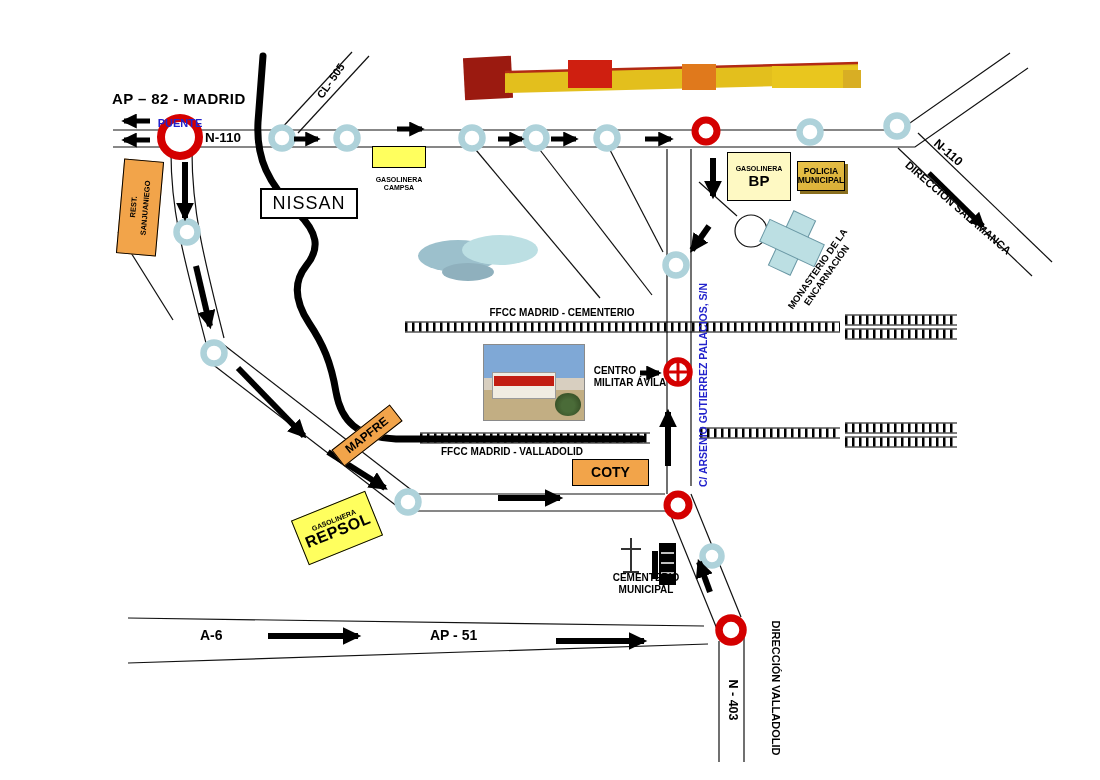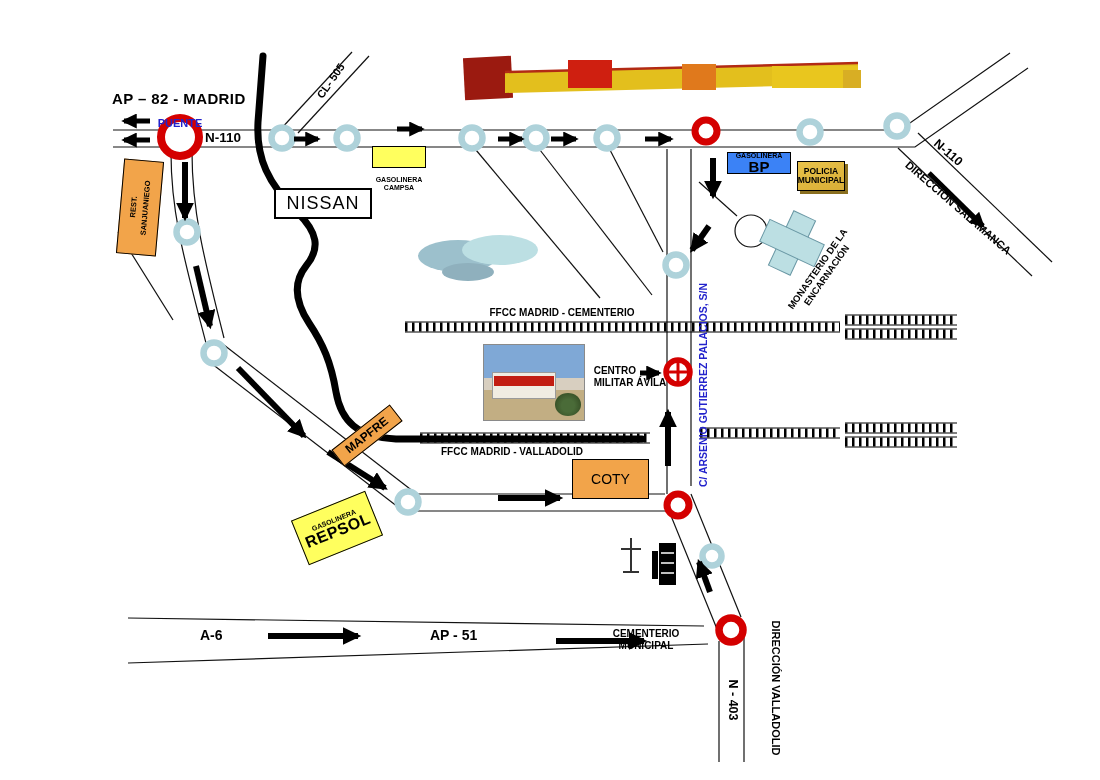--- a/index.html
+++ b/index.html
@@ -15,34 +15,34 @@
   #puente{left:180px;top:123px;font-size:11px;color:#2222CC;transform:translate(-50%,-50%)}
   #cl505{left:331px;top:81px;font-size:11px;transform:translate(-50%,-50%) rotate(-55deg);white-space:nowrap}
   #campsa-label{left:399px;top:184px;font-size:7px;text-align:center;transform:translate(-50%,-50%)}
   #n110-right{left:948px;top:153px;font-size:12.5px;transform:translate(-50%,-50%) rotate(41deg);white-space:nowrap}
   #dir-salamanca{left:958px;top:208px;font-size:11px;transform:translate(-50%,-50%) rotate(41deg);white-space:nowrap}
   #ffcc-salamanca{left:562px;top:313px;font-size:10px;transform:translate(-50%,-50%);white-space:nowrap}
   #ffcc-valladolid{left:512px;top:452px;font-size:10px;transform:translate(-50%,-50%);white-space:nowrap}
   #centro-militar{left:630px;top:377px;font-size:10px;text-align:left;transform:translate(-50%,-50%)}
   #arsenio{left:703px;top:385px;font-size:10.5px;color:#2222CC;transform:translate(-50%,-50%) rotate(-90deg);white-space:nowrap}
   #monasterio{left:822px;top:272px;font-size:9.5px;text-align:center;transform:translate(-50%,-50%) rotate(-55deg)}
-  #cementerio{left:646px;top:640px;font-size:10px;text-align:center;transform:translate(-50%,-50%)}
+  #cementerio{left:646px;top:584px;font-size:10px;text-align:center;transform:translate(-50%,-50%)}
   #a6{left:200px;top:627px;font-size:14px}
   #ap51{left:430px;top:627px;font-size:14px}
   #n403{left:733px;top:700px;font-size:12.5px;transform:translate(-50%,-50%) rotate(90deg);white-space:nowrap}
   #dir-valladolid{left:776px;top:688px;font-size:11px;transform:translate(-50%,-50%) rotate(90deg);white-space:nowrap}
   
   #campsa-box{left:372px;top:146px;width:54px;height:22px;background:#FFFF5E}
-  #nissan-box{left:274px;top:188px;width:98px;height:31px;background:#fff;border:2px solid #000;font-size:18px;letter-spacing:1px;font-weight:500}
-  #bp-box{left:727px;top:152px;width:64px;height:22px;background:#3b82f6}
+  #nissan-box{left:260px;top:188px;width:98px;height:31px;background:#fff;border:2px solid #000;font-size:18px;letter-spacing:1px;font-weight:500}
+  #bp-box{left:727px;top:152px;width:64px;height:49px;background:#fef9c3}
   #bp-box .small{font-size:7px;font-weight:bold}
   #bp-box .big{font-size:15px;font-weight:bold;line-height:1}
   #policia-box{left:797px;top:161px;width:48px;height:30px;font-size:8.5px;font-weight:bold;
     background:linear-gradient(160deg,#E8C24A 0%,#D9AE36 100%);box-shadow:3px 3px 0 #8a6f1f}
-  #coty-box{left:572px;top:459px;width:77px;height:40px;background:#F2A44A;font-size:14px;font-weight:normal}
+  #coty-box{left:572px;top:459px;width:77px;height:27px;background:#F2A44A;font-size:14px;font-weight:bold}
   #mapfre-box{left:330px;top:425px;width:74px;height:21px;background:#F2A44A;transform:rotate(-38deg);font-size:12px;font-weight:bold}
   #repsol-box{left:297px;top:504px;width:80px;height:48px;background:#FFFF5E;transform:rotate(-22deg)}
   #repsol-box .small{font-size:7px;font-weight:bold}
   #repsol-box .big{font-size:16px;font-weight:bold;letter-spacing:.5px}
   #rest-box{left:120px;top:160px;width:40px;height:95px;background:#F2A44A;transform:rotate(5deg)}
   #rest-box span{writing-mode:vertical-rl;transform:rotate(180deg);font-size:7.5px;font-weight:bold;white-space:pre-line;text-align:center;line-height:1.6}
   
   #photo{position:absolute;left:483px;top:344px;width:102px;height:77px;border:1px solid #8a8a8a;
     background:linear-gradient(#7fa8d6 0 44%,#d8cfc0 44% 60%,#c2ae83 60% 100%)}
   #photo .bld{position:absolute;left:8%;top:36%;width:64%;height:36%;background:#f0ece2;border:1px solid #9a9a9a}

